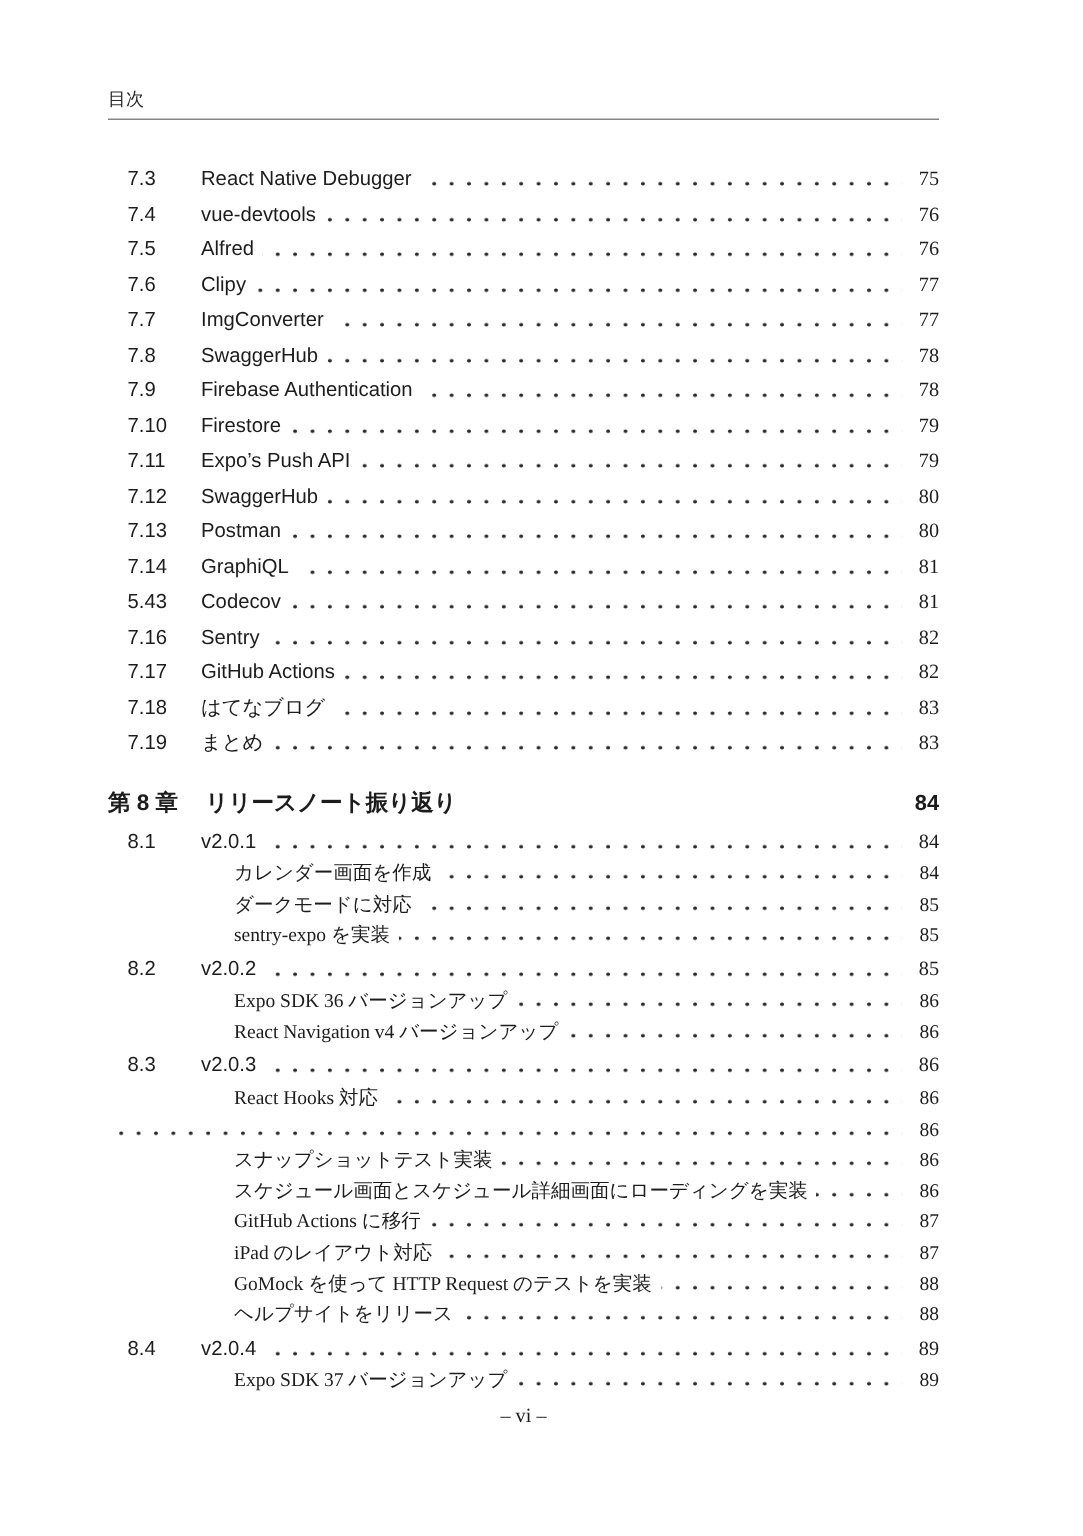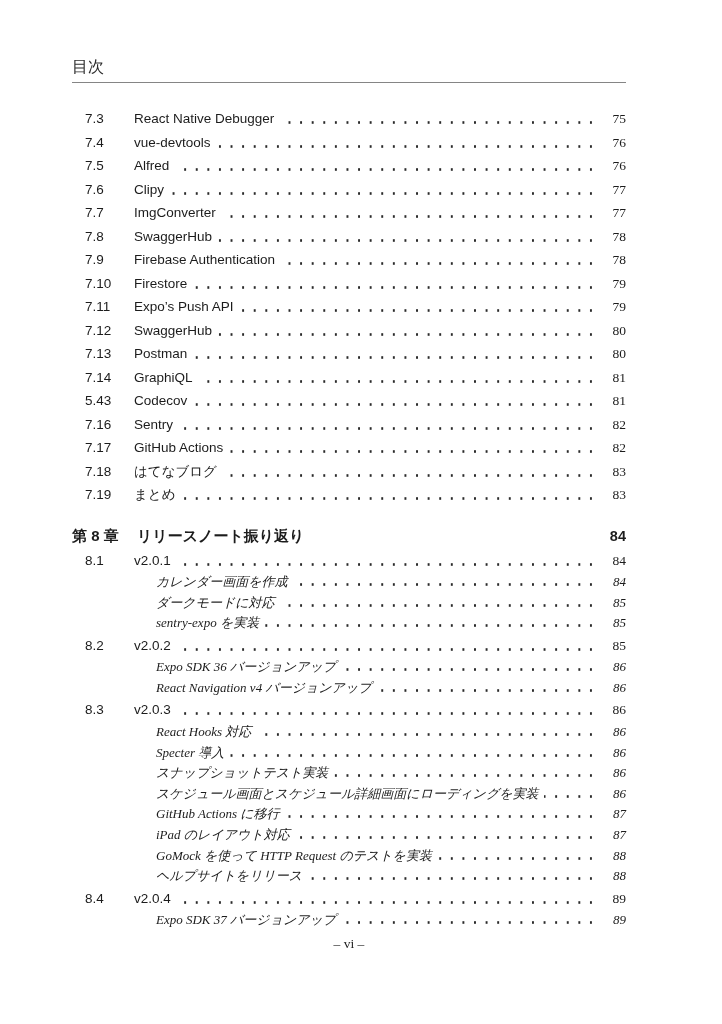--- a/index.html
+++ b/index.html
@@ -13,21 +13,21 @@
     overflow: hidden;
   }
   .doc-header {
     position: absolute;
     left: 72px;
     top: 57px;
     width: 554px;
   }
   .header-label {
     display: inline-block;
-    font-size: 16px;
+    font-size: 12px;
     font-weight: 500;
     color: #2b2b2b;
     padding-bottom: 4px;
   }
   .header-rule {
     width: 554px;
     height: 0;
     border-bottom: 1.2px solid #858585;
   }
   .toc-list {
@@ -53,21 +53,20 @@
     line-height: 23.5px;
     font-size: 13.5px;
     font-weight: 500;
   }
   .row.sub {
     height: 20.6px;
     line-height: 20.6px;
     font-family: "Liberation Serif", "DejaVu Serif", serif;
     font-size: 13px;
     font-weight: 400;
-    font-style: italic;
   }
   .row.chapter {
     height: 26px;
     line-height: 26px;
     margin-top: 16px;
     font-size: 15px;
     font-weight: 700;
   }
   .num {
     flex: none;
@@ -240,21 +239,20 @@
       <div class="row section dotted">
         <span class="num">8.3</span>
         <span class="title">v2.0.3</span>
         <span class="page-num">86</span>
       </div>
       <div class="row sub dotted">
         <span class="title">React Hooks 対応</span>
         <span class="page-num">86</span>
       </div>
       <div class="row sub dotted">
-        <span class="title">Specter 導入</span>
         <span class="page-num">86</span>
       </div>
       <div class="row sub dotted">
         <span class="title">スナップショットテスト実装</span>
         <span class="page-num">86</span>
       </div>
       <div class="row sub dotted">
         <span class="title">スケジュール画面とスケジュール詳細画面にローディングを実装</span>
         <span class="page-num">86</span>
       </div>

